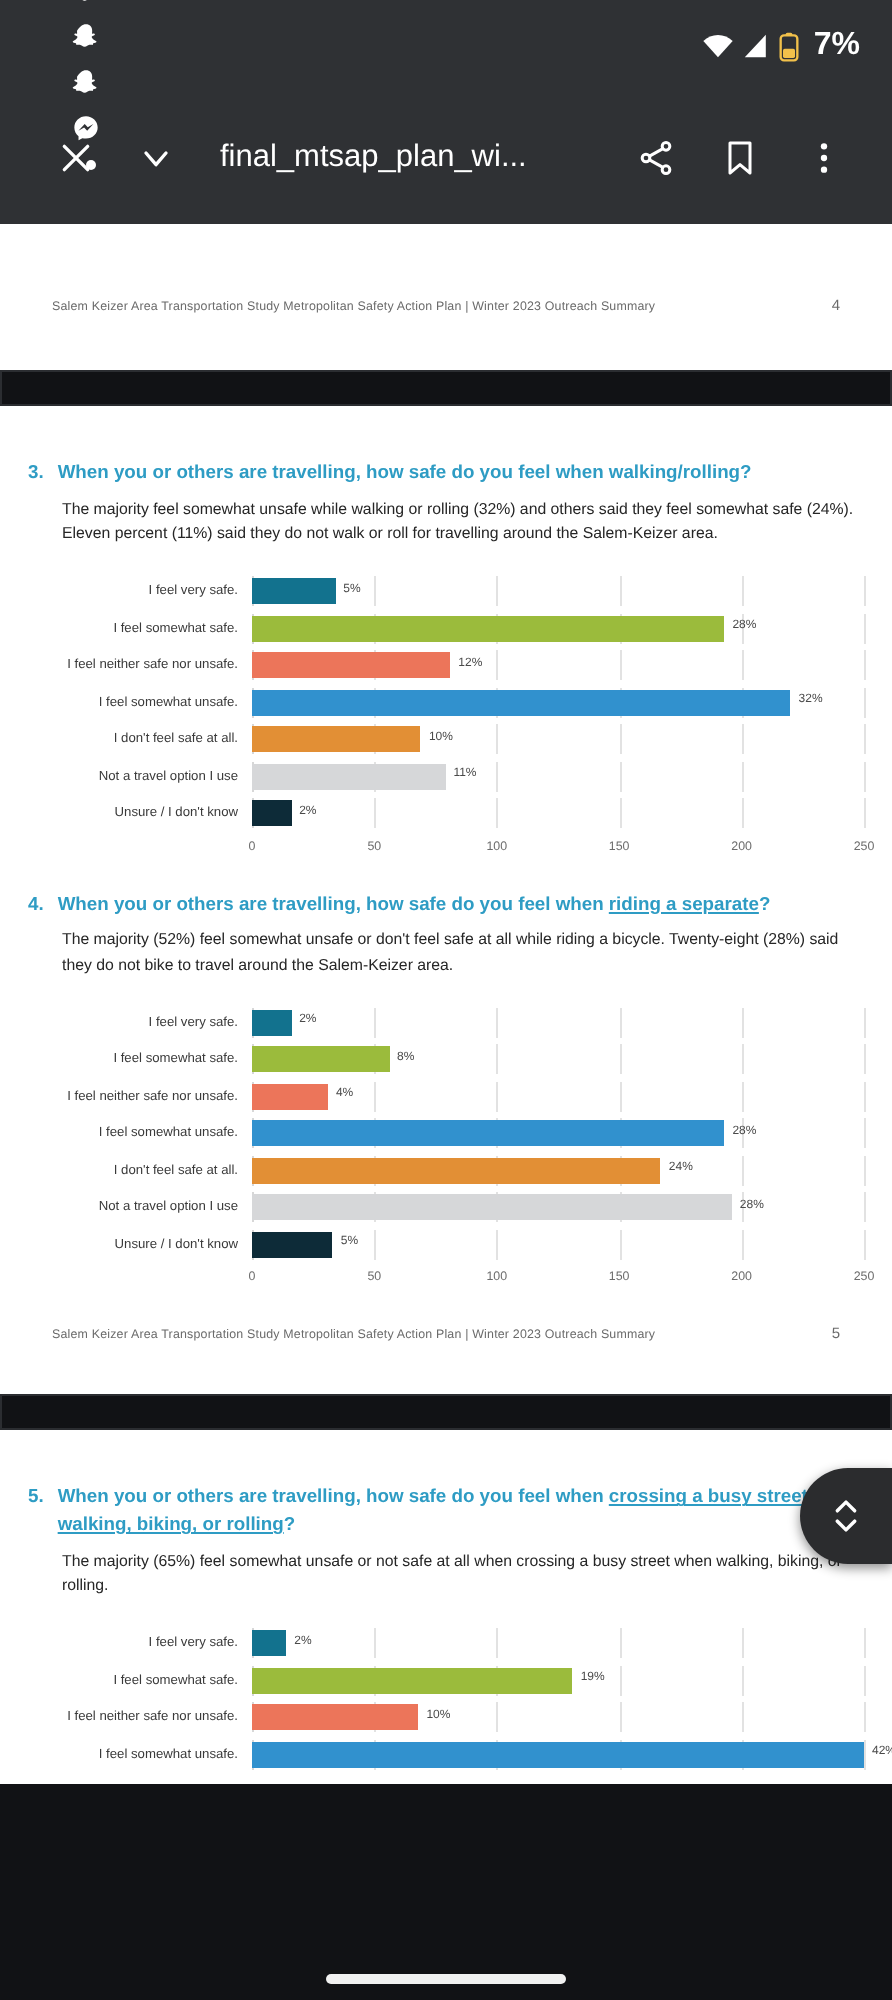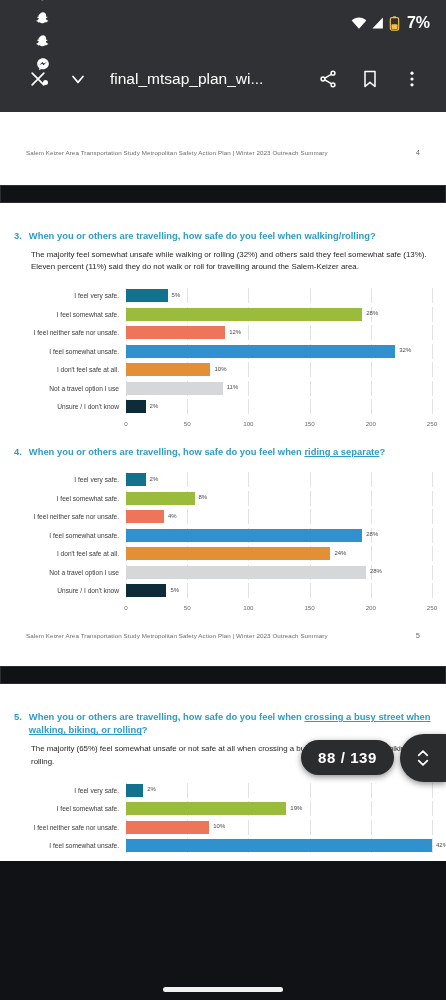--- a/index.html
+++ b/index.html
@@ -211,21 +211,21 @@
 
     <div class="pagegap"></div>
 
     <div class="page">
 
       <div class="qblock">
         <div class="qhead">
           <span class="qnum">3.</span>
           <span class="qtxt">When you or others are travelling, how safe do you feel when walking/rolling?</span>
         </div>
-        <div class="qbody">The majority feel somewhat unsafe while walking or rolling (32%) and others said they feel somewhat safe (13%). Eleven percent (11%) said they do not walk or roll for travelling around the Salem-Keizer area.</div>
+        <div class="qbody">The majority feel somewhat unsafe while walking or rolling (32%) and others said they feel somewhat safe (24%). Eleven percent (11%) said they do not walk or roll for travelling around the Salem-Keizer area.</div>
       </div>
 
       <div class="chart">
         <div>
 
         <div class="chart-row">
               <div class="chart-lbl">I feel very safe.</div>
               <div class="plot">
                 <div class="gridlines">
                   <div class="gl zero" style="left: 0%;"></div>
@@ -355,20 +355,21 @@
               </div>
             </div>
           </div>
       </div>
 
       <div class="qblock" style="padding-top:10px">
         <div class="qhead">
           <span class="qnum">4.</span>
           <span class="qtxt"><span>When you or others are travelling, how safe do you feel when </span><u>riding a separate</u><span>?</span></span>
         </div>
+        <div class="qbody">The majority (52%) feel somewhat unsafe or don't feel safe at all while riding a bicycle. Twenty-eight (28%) said they do not bike to travel around the Salem-Keizer area.</div>
       </div>
 
       <div class="chart">
         <div>
             <div class="chart-row">
               <div class="chart-lbl">I feel very safe.</div>
               <div class="plot">
                 <div class="gridlines">
                   <div class="gl zero" style="left: 0%;"></div>
                   <div class="gl" style="left: 20%;"></div>
@@ -584,21 +585,20 @@
                 <div class="barwrap">
                   <div class="bar" style="width: 100%; background: rgb(49, 145, 206);"></div>
                   <div class="barval" style="left: calc(100% + 4px);">42%</div>
                 </div>
               </div>
             </div>
           </div>
       </div>
     </div>
 
-    <div class="page-pill">88 / 139</div>
     <div class="scroll-handle">
       <svg width="22" height="26" viewBox="0 0 24 30">
         <path fill="none" stroke="#fff" stroke-width="2" stroke-linecap="round" stroke-linejoin="round" d="M7 12l5-5 5 5"></path>
         <path fill="none" stroke="#fff" stroke-width="2" stroke-linecap="round" stroke-linejoin="round" d="M7 18l5 5 5-5"></path>
       </svg>
     </div>
   </div>
 
   <div class="bottom-bar">
     <div class="home-indicator"></div>

